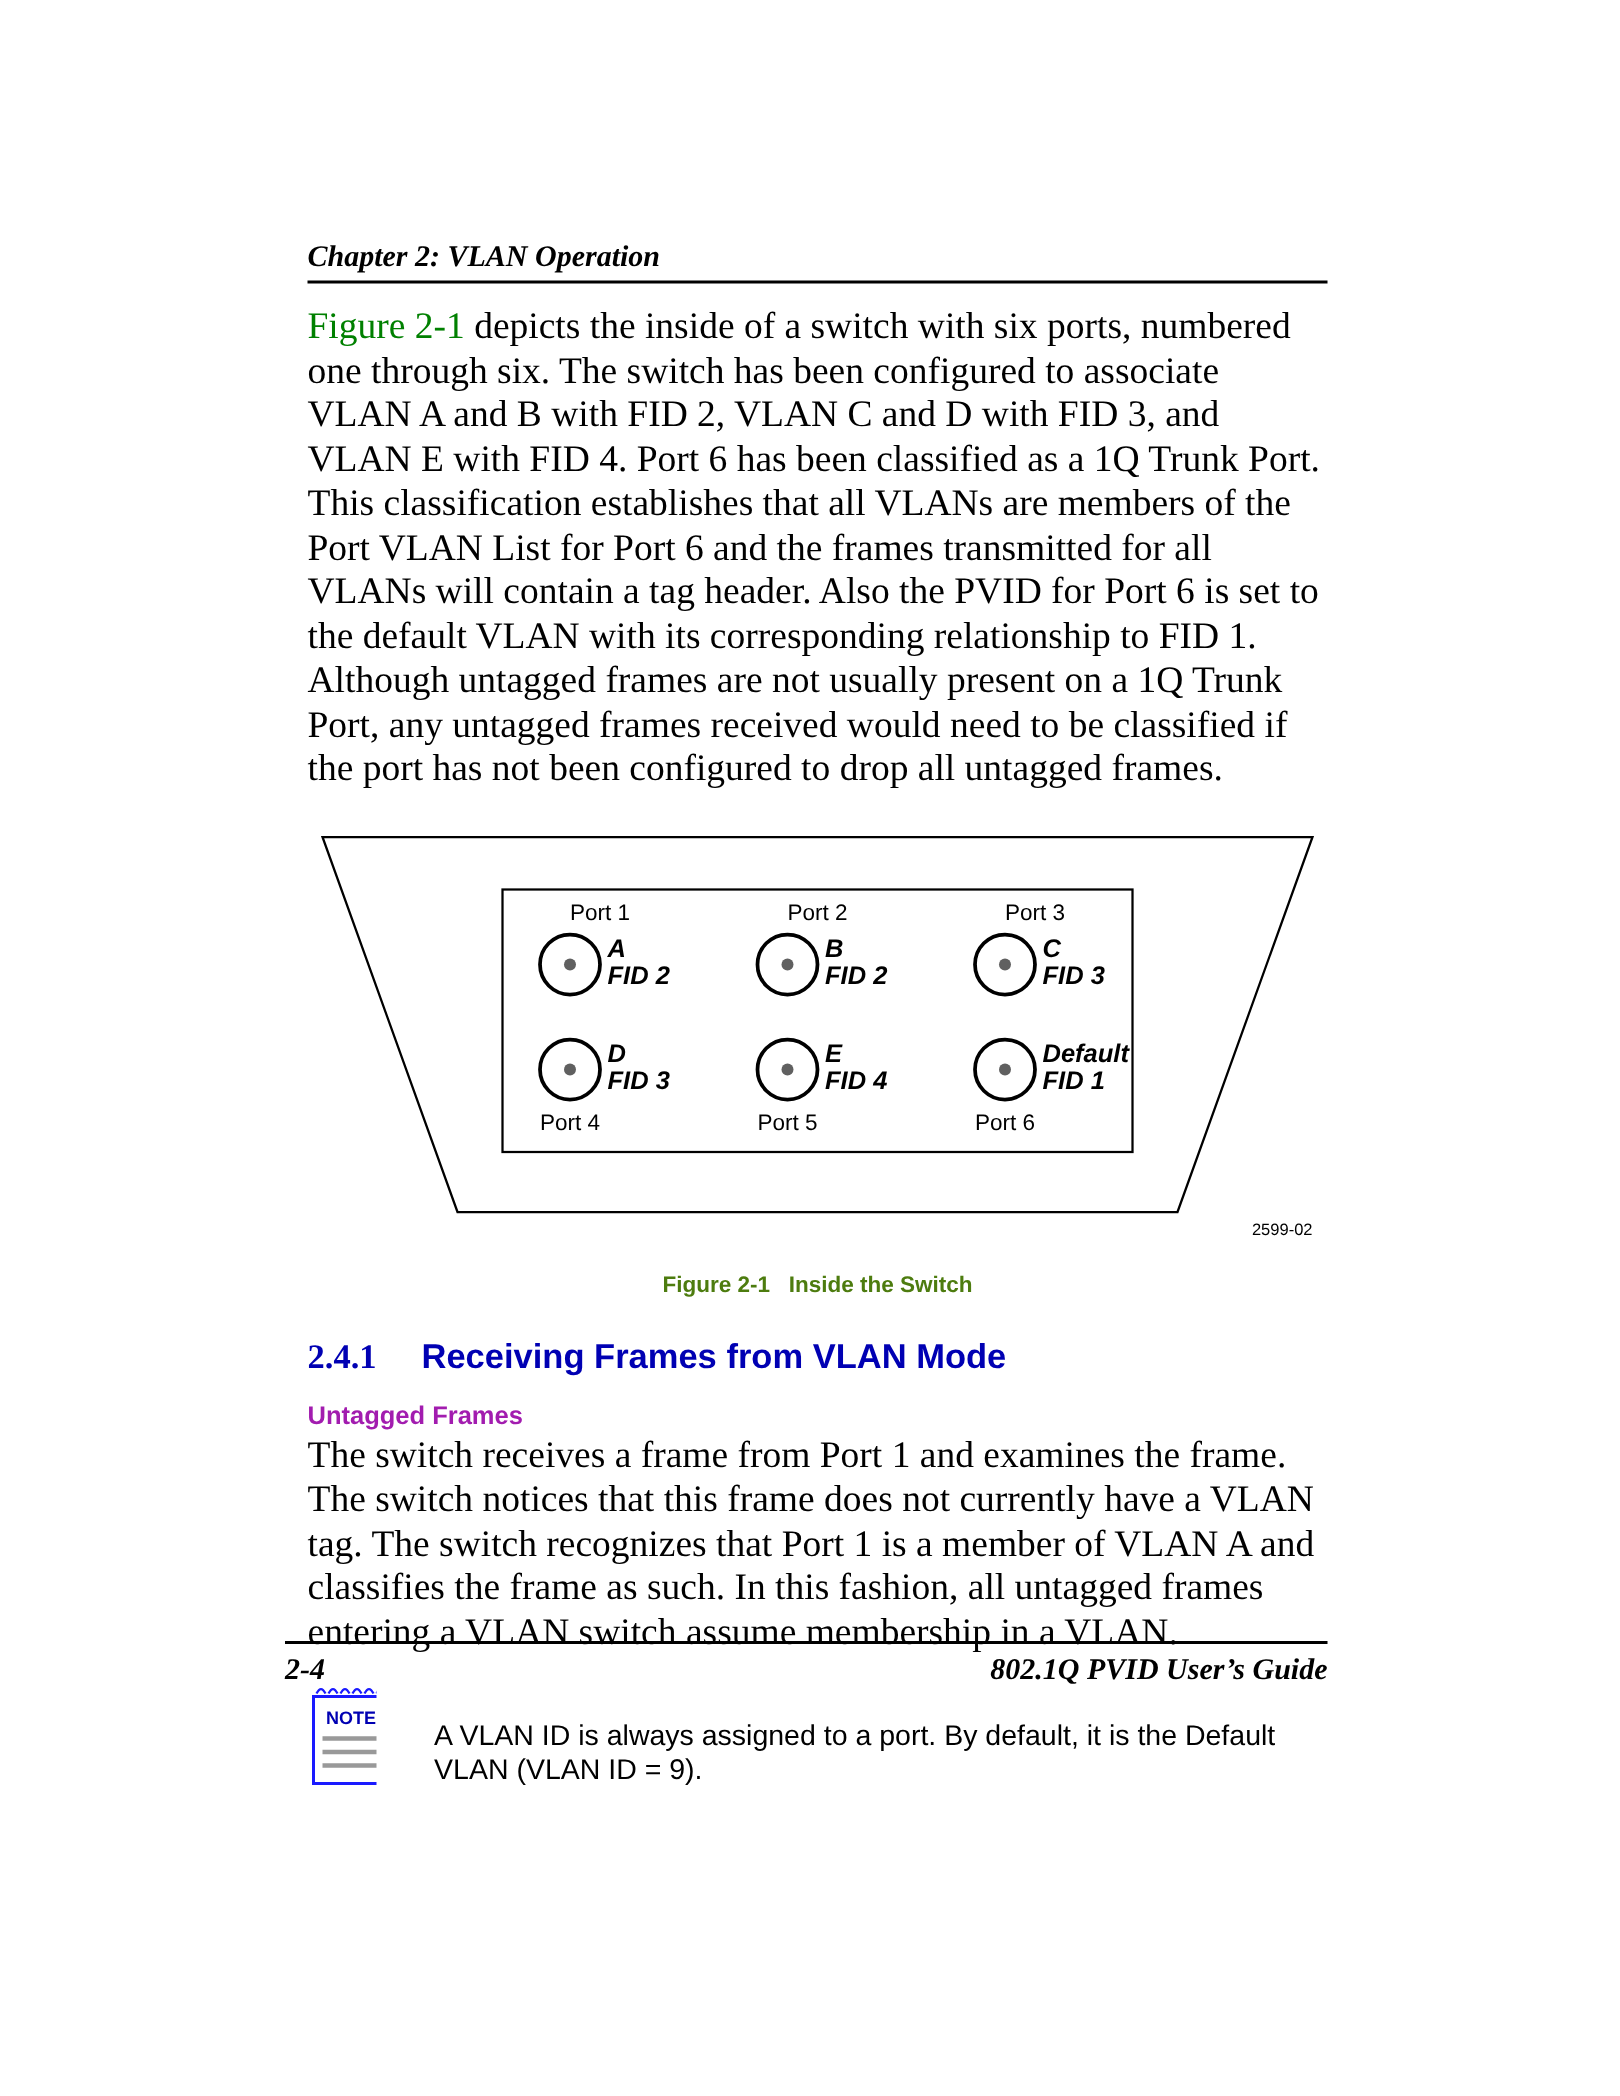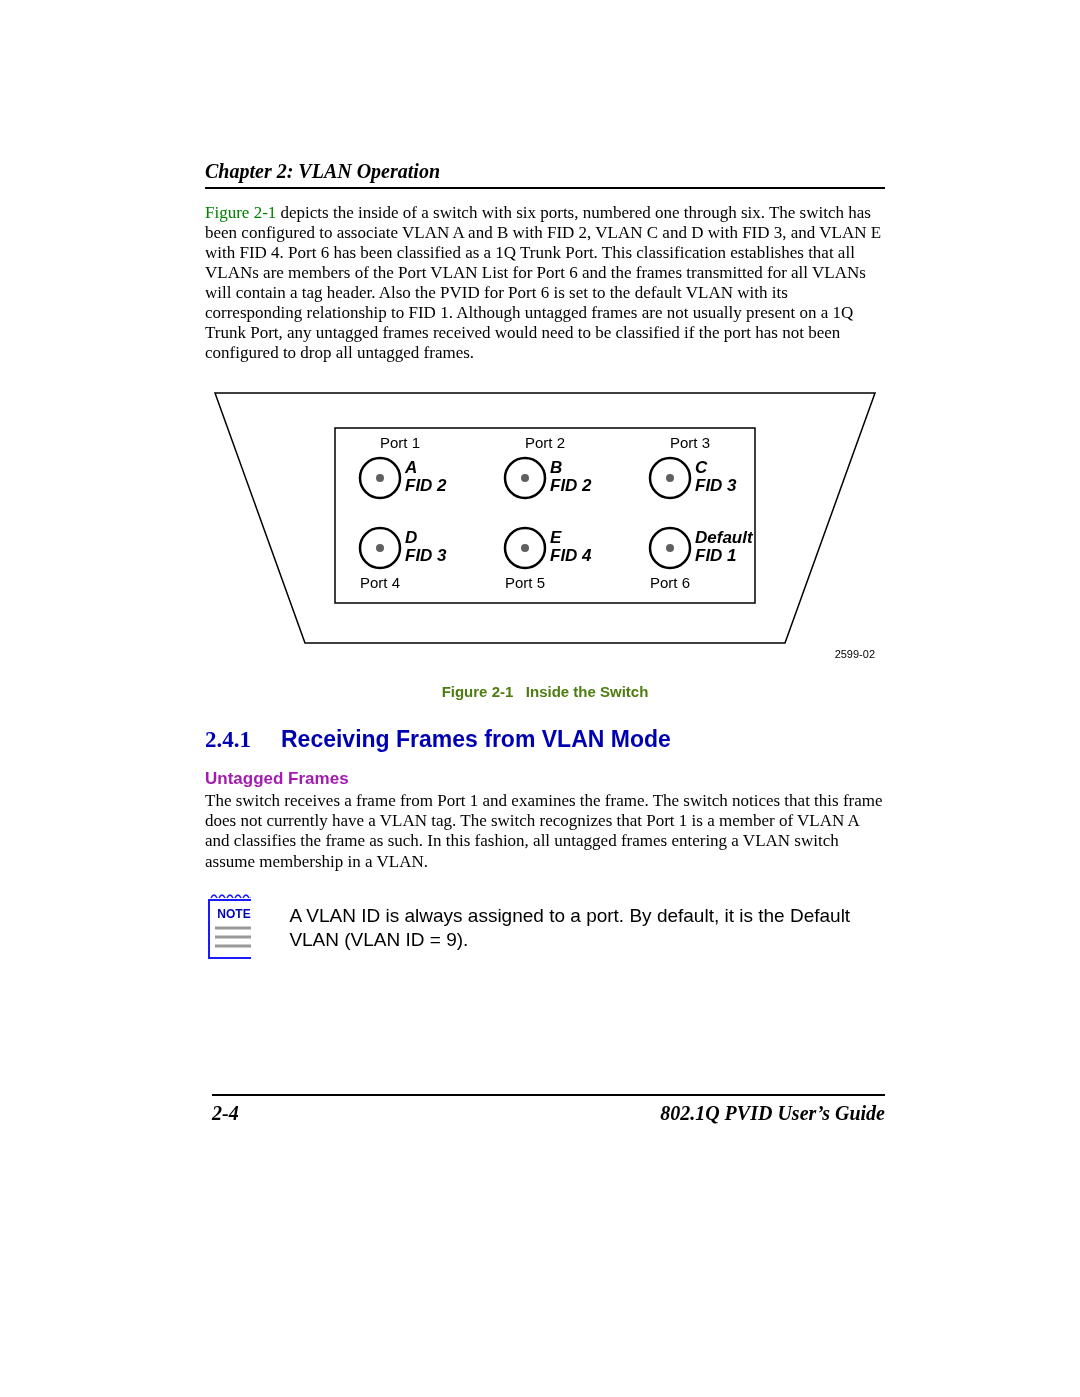--- a/index.html
+++ b/index.html
@@ -21,21 +21,21 @@
     font-weight: bold;
     font-size: 20px;
     margin-bottom: 4px;
   }
   .rule {
     border: none;
     border-top: 2px solid #000;
     margin: 0 0 14px 0;
   }
   .body-text {
-    font-size: 17px;
+    font-size: 25px;
     line-height: 1.18;
     margin: 0 0 20px 0;
   }
   .fig-ref {
     color: #008000;
   }
   .figure-wrap {
     margin: 6px 0 6px 0;
   }
   .switch-svg {
@@ -64,34 +64,34 @@
   }
   .sub-head {
     font-family: Arial, Helvetica, sans-serif;
     font-weight: bold;
     font-size: 17px;
     color: #a21caf;
     margin: 16px 0 2px 0;
   }
   .note-block {
     display: flex;
-    align-items: center;
+    align-items: flex-end;
     gap: 38px;
     margin: 18px 0 0 0;
   }
   .note-text {
     font-family: Arial, Helvetica, sans-serif;
     font-size: 19px;
     line-height: 1.25;
     padding-top: 2px;
   }
   .footer {
     position: absolute;
     bottom: 190px;
-    left: 212px;
+    left: 190px;
     right: 195px;
     border-top: 2px solid #000;
     padding-top: 6px;
     display: flex;
     justify-content: space-between;
     font-style: italic;
     font-weight: bold;
     font-size: 20px;
   }
 </style>

